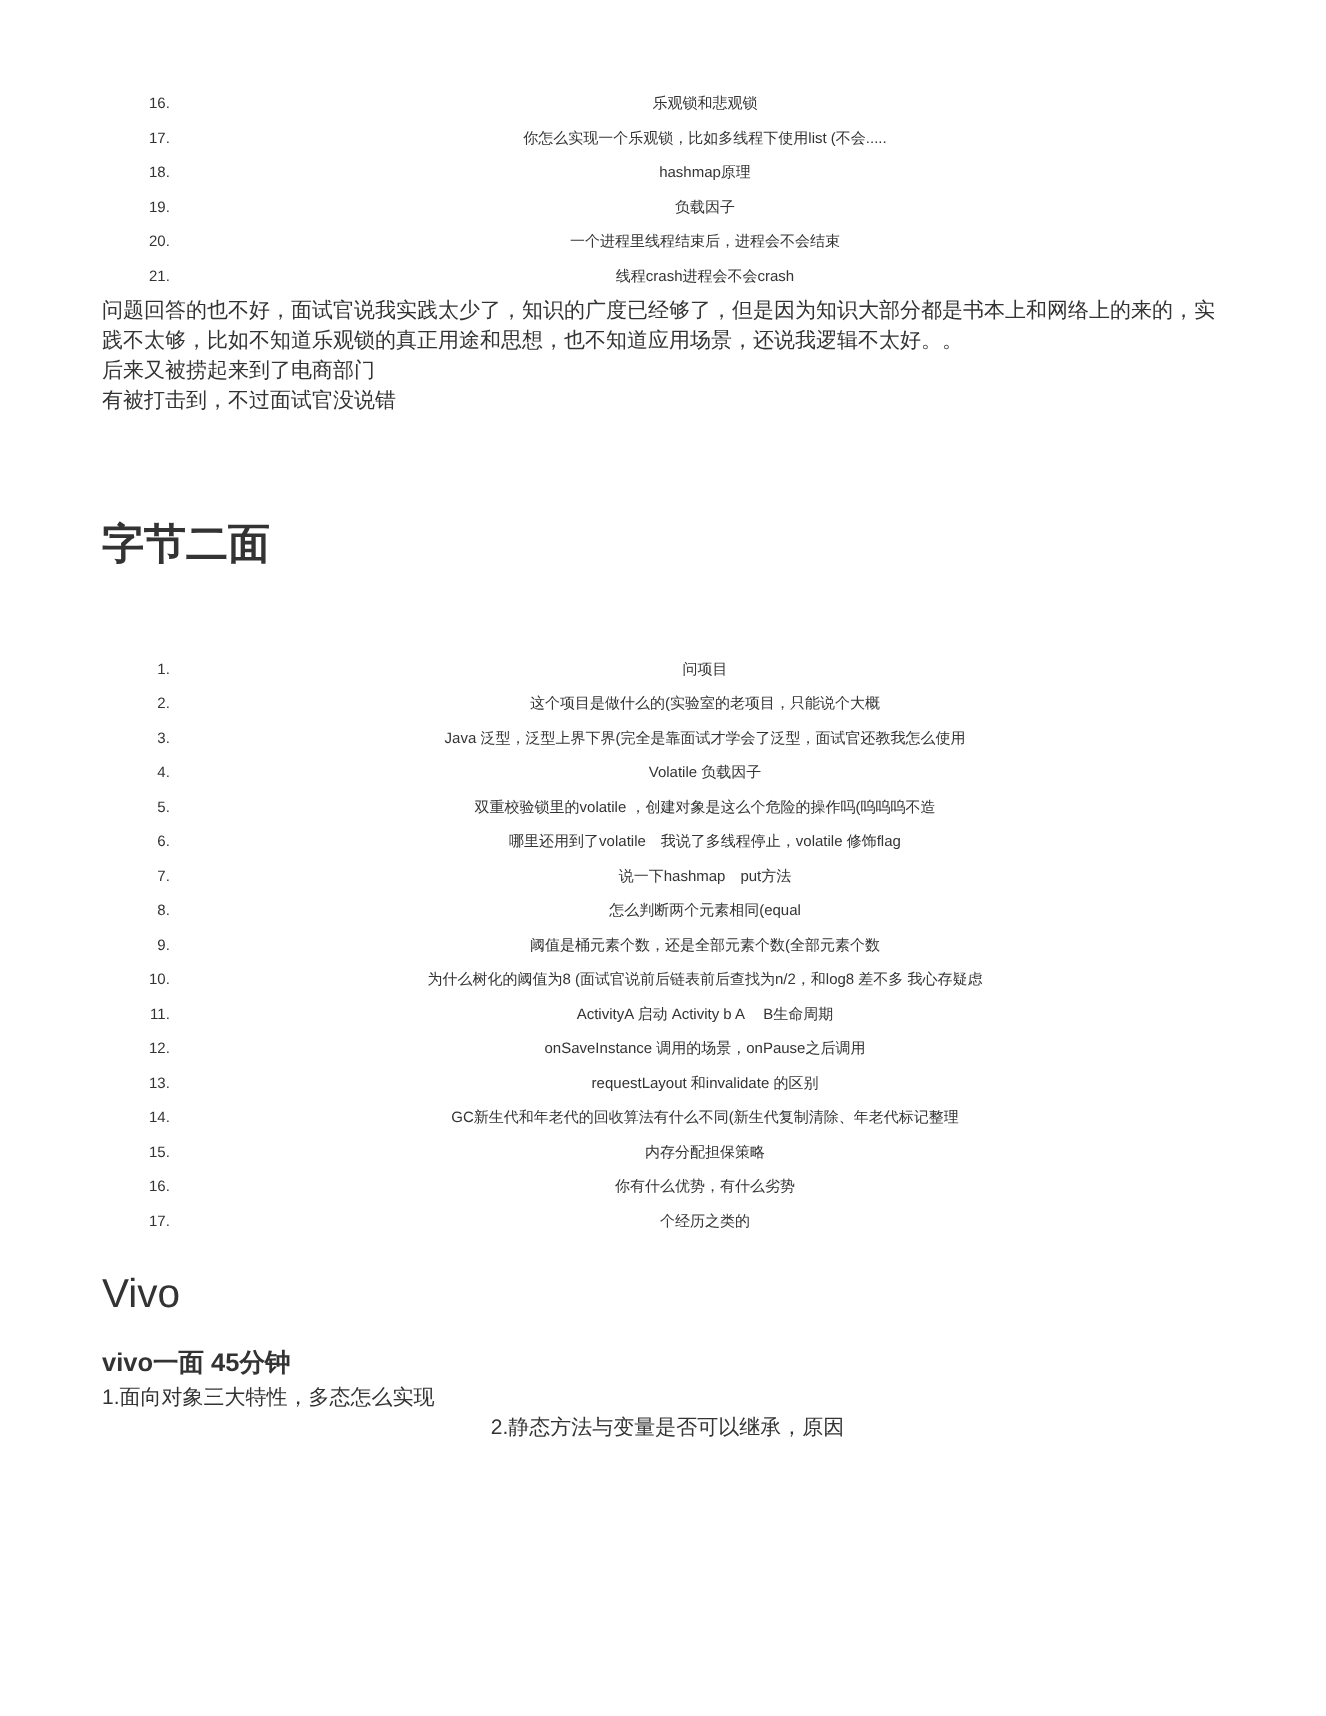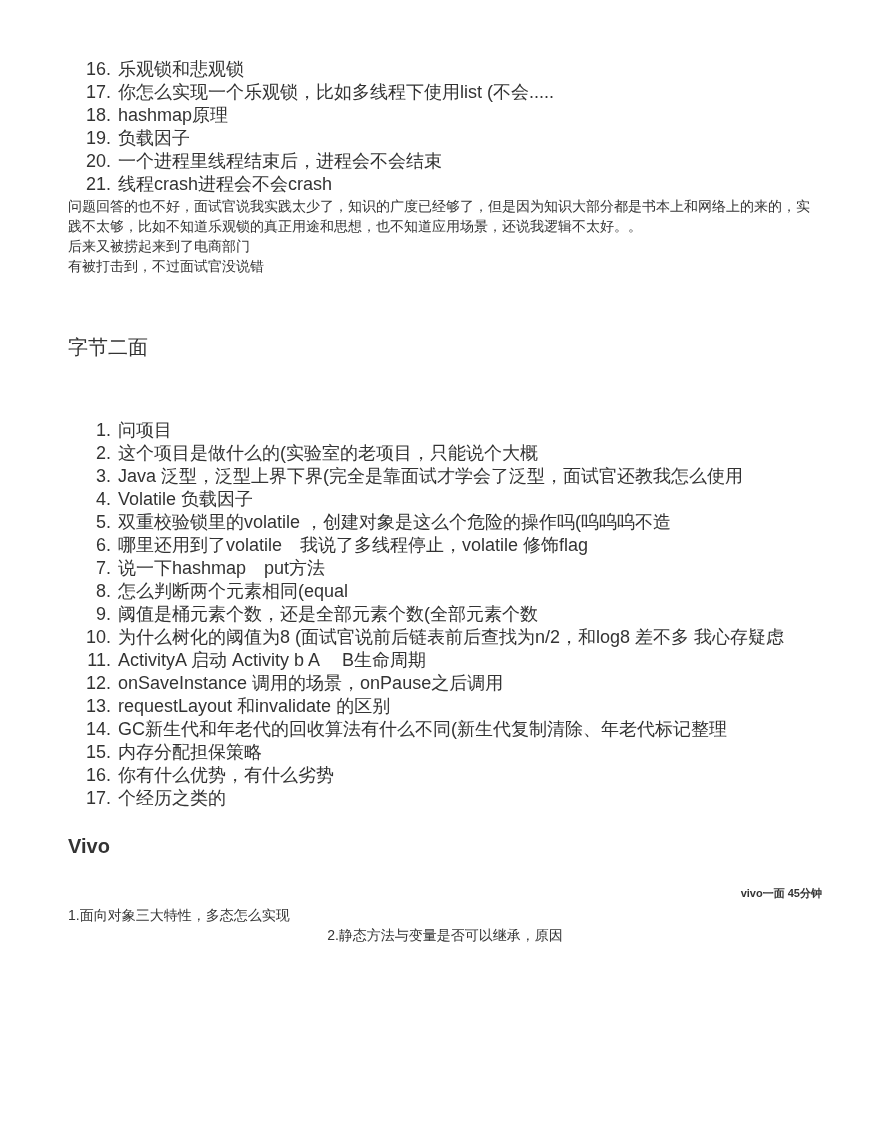--- a/index.html
+++ b/index.html
@@ -17,57 +17,57 @@
   .page {
     box-sizing: border-box;
     width: 884px;
     height: 1144px;
     padding: 0 62px 0 68px;
     background: #ffffff;
   }
   ol.q-list {
     margin: 0;
     padding: 0 0 0 48px;
-    font-size: 18px;
+    font-size: 10px;
     line-height: 23px;
+    text-align: center;
   }
   ol.q-list li {
     padding-left: 2px;
   }
   ol.q-list-top   { margin-top: 58px; }
   ol.q-list-byte  { margin-top: 58px; }
   p.para {
     margin: 0;
     font-size: 14px;
     line-height: 20px;
   }
   .para-1 { margin-top: 51px; }
   .para-2 { margin-top: 4px; }
   .para-3 { margin-top: 11px; }
   h2.section-heading {
-    margin: 57px 0 0 0;
-    font-size: 20px;
+    margin: 73px 0 0 0;
+    font-size: 28px;
     line-height: 28px;
-    font-weight: 400;
+    font-weight: 700;
     color: #333333;
   }
   h1.vivo-heading {
     margin: 19px 0 17px 0;
-    font-size: 20px;
+    font-size: 27px;
     line-height: 34px;
-    font-weight: 700;
+    font-weight: 400;
     color: #333333;
   }
   h3.sub-heading {
     margin: 18px 0 0 0;
-    font-size: 11px;
+    font-size: 17px;
     line-height: 24px;
     font-weight: 700;
     color: #333333;
-    text-align: right;
   }
   .para-4 { margin-top: 42px; }
   .para-5 { margin-top: 12px; text-align: center; }
 </style>
 </head>
 <body>
 
 <div class="page">
 
   <ol class="q-list q-list-top" start="16">

